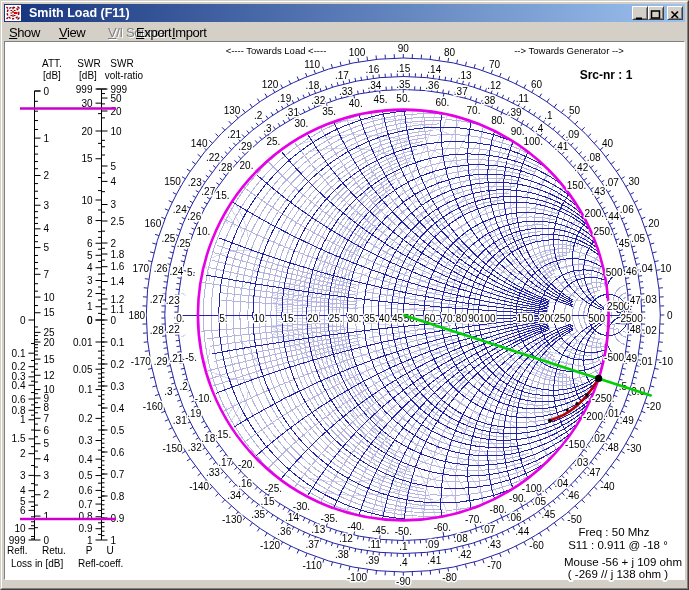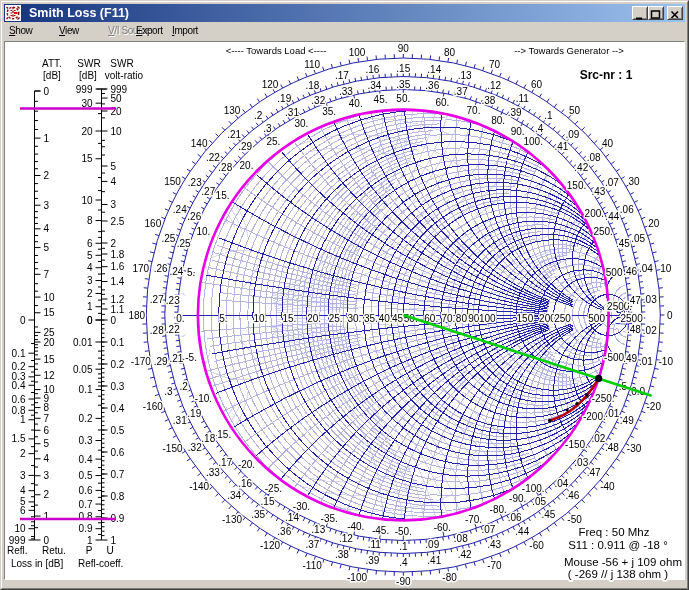--- a/index.html
+++ b/index.html
@@ -8,40 +8,40 @@
 border:1px solid;border-color:#d4d0c8 #404040 #404040 #d4d0c8;box-sizing:border-box}
 .win2{position:absolute;left:1px;top:1px;width:687px;height:588px;
 border:1px solid;border-color:#fff #808080 #808080 #fff;box-sizing:border-box;background:#d4d0c8}
 .title{position:absolute;left:4px;top:4px;width:681px;height:18px;
 background:linear-gradient(to right,#16347e,#9cc1ee)}
 .title .txt{position:absolute;left:25px;top:2px;color:#fff;font-size:12.5px;font-weight:bold}
 .btn{position:absolute;top:2px;width:16px;height:14px;background:#d4d0c8;
 border:1px solid;border-color:#fff #404040 #404040 #fff;box-sizing:border-box;
 box-shadow:inset 1px 1px 0 #d4d0c8, inset -1px -1px 0 #808080}
 .menu{position:absolute;left:4px;top:22px;width:681px;height:19px;background:#d4d0c8;
-font-size:10px;color:#000;letter-spacing:-0.4px}
+font-size:13px;color:#000;letter-spacing:-0.4px}
 .menu span{position:absolute;top:3px}
 .client{position:absolute;left:4px;top:41px;width:681px;height:539px;background:#fff;
 border:1px solid;border-color:#808080 #fff #fff #808080;box-sizing:border-box}
 u{text-decoration:underline}
 </style></head>
 <body>
 <div class="win"></div>
 <div class="win2"></div>
 <div class="title">
     <svg width="16" height="16" viewBox="0 0 16 16" style="position:absolute;left:1px;top:1px">
 <rect width="16" height="16" fill="#fff"></rect>
 <circle cx="8" cy="8" r="5.8" fill="#fbeee8" stroke="none"></circle>
 <circle cx="8" cy="8" r="5.8" fill="none" stroke="#8b0018" stroke-width="1.4" stroke-dasharray="2.2,1.6"></circle>
 <path d="M8 2 V14" stroke="#8b0018" stroke-width="1.3" stroke-dasharray="2.2,1.6" fill="none"></path>
 <path d="M5.5 5.5 H7 M5.5 8 H7 M5.5 10.5 H7 M9 5.5 H10.5 M9 10.5 H10.5" stroke="#8b0018" stroke-width="1.2"></path>
 <path d="M12.5 1.5 L14.5 3.5 M12.5 14.5 L14.5 12.5 M1.5 2 L3 3.5 M1.5 14 L3 12.5" stroke="#8b0018" stroke-width="1.4"></path>
 <path d="M9 7 L12.5 7 L12.5 9 L9 9 Z" fill="#e00000"></path>
 </svg>
-    <span class="txt">Smith Loss (F11)</span>
+    <span class="txt">Smith Load (F11)</span>
 <div class="btn" style="right:37px"><svg width="14" height="12">
         <path d="M3 9.5H9" stroke="#000" stroke-width="2"></path>
       </svg></div>
 <div class="btn" style="right:21px"><svg width="14" height="12">
         <rect x="2.5" y="2" width="8" height="7" fill="none" stroke="#000" stroke-width="1.5"></rect>
       </svg></div>
 <div class="btn" style="right:2px"><svg width="14" height="12">
         <path d="M3.5 2.5L10 9M10 2.5L3.5 9" stroke="#000" stroke-width="1.6"></path>
       </svg></div>
 </div>

